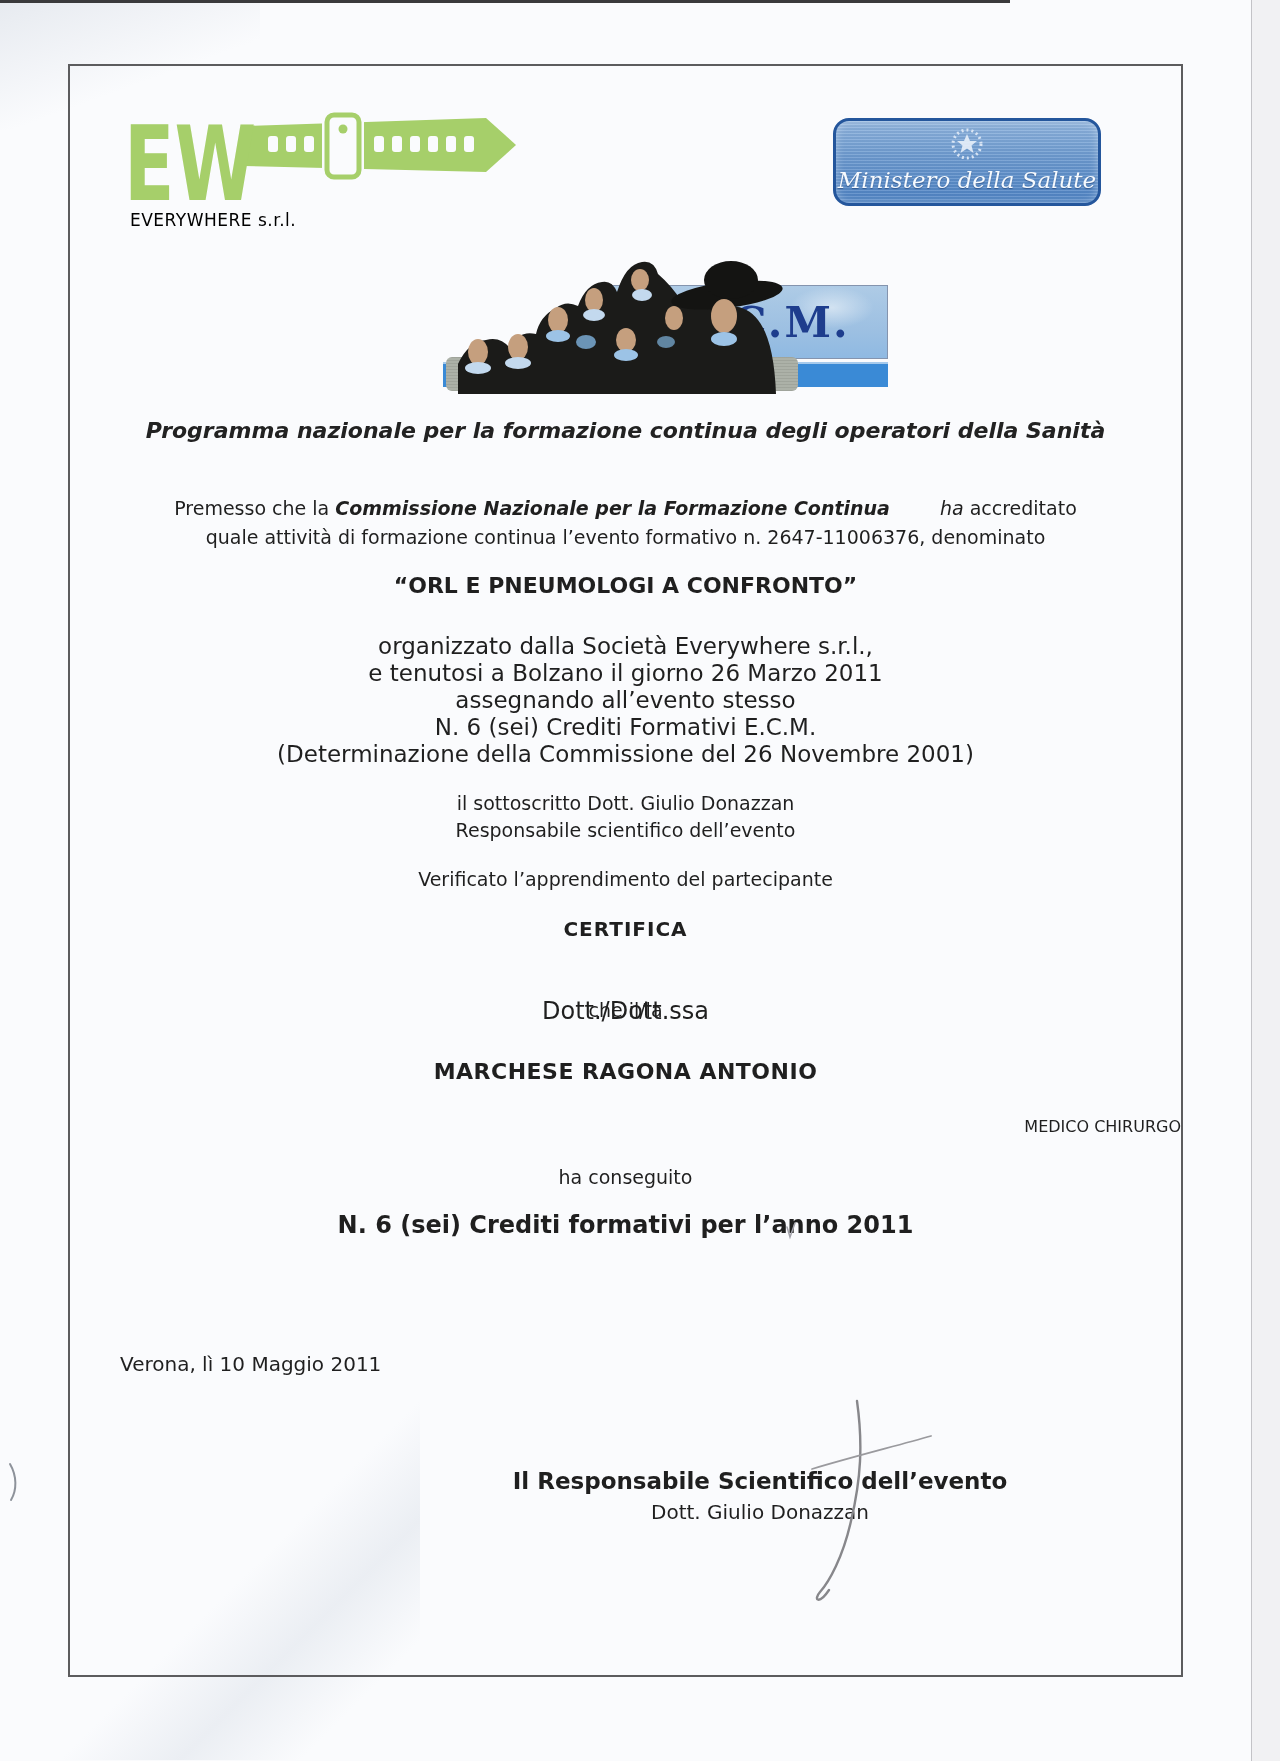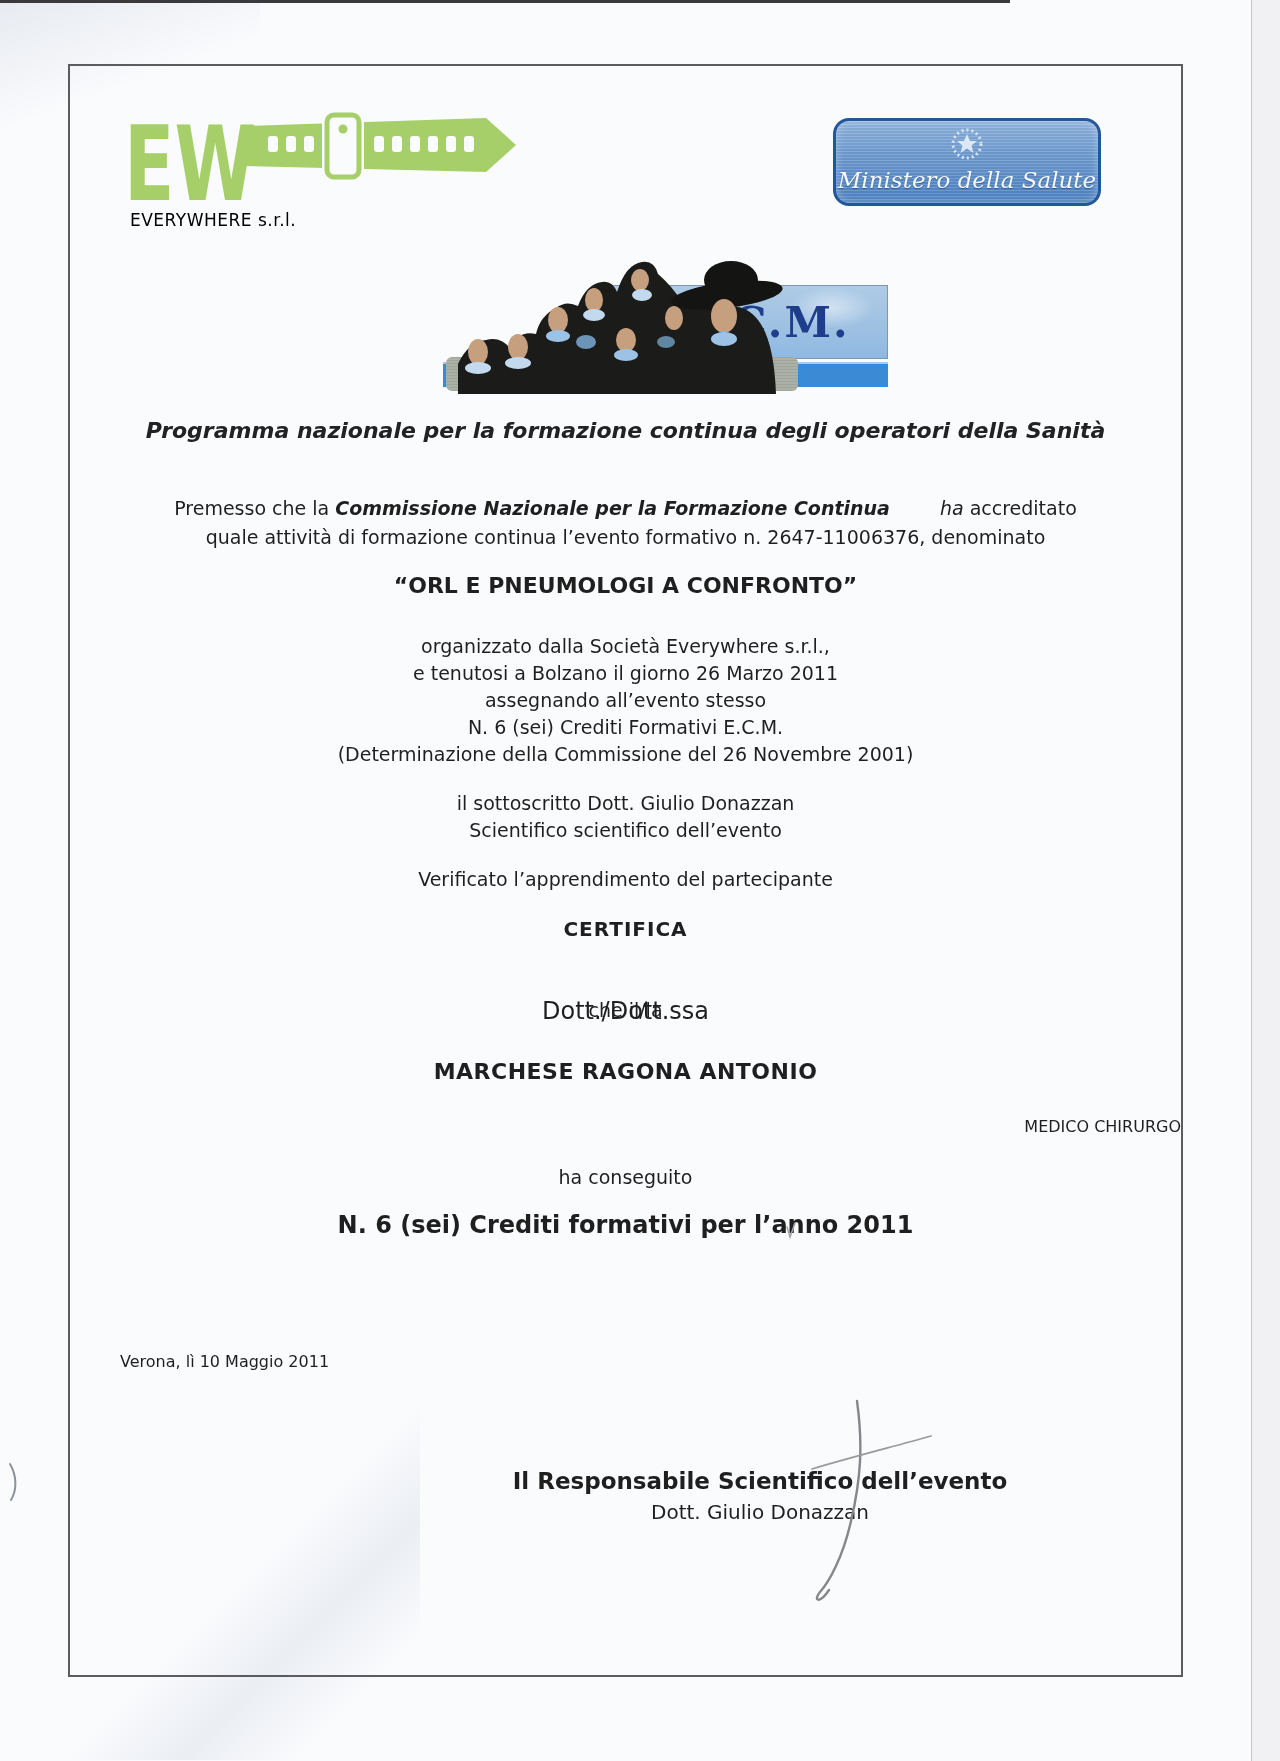--- a/index.html
+++ b/index.html
@@ -60,31 +60,31 @@
     box-shadow:inset 0 2px 0 rgba(255,255,255,0.55); }
   .ecm-strip-gray { position:absolute; left:8px; top:111px; width:352px; height:34px; background:#a8ada3; border-radius:6px; z-index:2;
     background-image:repeating-linear-gradient(0deg, rgba(0,0,0,0.05) 0 1px, rgba(255,255,255,0.05) 1px 3px); }
   .ecm-painting { position:absolute; left:2px; top:0; z-index:3; }
 
   
   .tx { position:absolute; left:70px; width:1111px; text-align:center; }
   .t-title    { top:418px; font-size:22px; font-weight:bold; font-style:italic; color:#222; }
   .t-premise  { top:494px; font-size:19px; line-height:29px; }
   .t-event    { top:573px; font-size:22px; font-weight:bold; }
-  .t-details  { top:633px; font-size:19px; line-height:27px; }
+  .t-details  { top:633px; font-size:23px; line-height:27px; }
   .t-subscriber { top:790px; font-size:19px; line-height:27px; }
   .t-verified { top:868px; font-size:19px; }
   .t-certifica { top:917px; font-size:20px; font-weight:bold; letter-spacing:1px; }
   .t-cheilla  { top:999px; font-size:19px; }
   .t-dott     { top:997px; font-size:24px;text-align:center; }
   .t-name     { top:1059px; font-size:22px; font-weight:bold; letter-spacing:0.5px; }
   .t-medico   { top:1117px; font-size:16px;text-align:right; }
   .t-conseguito { top:1166px; font-size:19px; }
   .t-credits  { top:1211px; font-size:24px; font-weight:bold; }
-  .t-place    { position:absolute; left:120px; top:1352px; font-size:16px; text-align:left; }
+  .t-place    { position:absolute; left:120px; top:1352px; font-size:20px; text-align:left; }
   .t-resp     { position:absolute; left:480px; top:1466px; width:560px; text-align:center; line-height:31px; }
   .t-resp .l1 { font-size:23px; font-weight:bold; }
   .t-resp .l2 { font-size:20px; }
   .bi { font-weight:bold; font-style:italic; }
   .it { font-style:italic;margin-left:44px; }
 
   .sig-overlay { position:absolute; left:0; top:0; z-index:5; pointer-events:none; }
 </style>
 </head>
 <body>
@@ -167,21 +167,21 @@
   <div class="tx t-details">
     <div>organizzato dalla Società Everywhere s.r.l.,</div>
     <div>e tenutosi a Bolzano il giorno 26 Marzo 2011</div>
     <div>assegnando all’evento stesso</div>
     <div>N. 6 (sei) Crediti Formativi E.C.M.</div>
     <div>(Determinazione della Commissione del 26 Novembre 2001)</div>
   </div>
 
   <div class="tx t-subscriber">
     <div>il sottoscritto Dott. Giulio Donazzan</div>
-    <div>Scientifico scientifico dell’evento</div>
+    <div>Responsabile scientifico dell’evento</div>
   </div>
 
   <div class="tx t-verified">Verificato l’apprendimento del partecipante</div>
   <div class="tx t-certifica">CERTIFICA</div>
   <div class="tx t-cheilla">che il/la</div>
   <div class="tx t-dott">Dott./Dott.ssa</div>
   <div class="tx t-name">MARCHESE RAGONA ANTONIO</div>
   <div class="tx t-medico">MEDICO CHIRURGO</div>
   <div class="tx t-conseguito">ha conseguito</div>
   <div class="tx t-credits">N. 6 (sei) Crediti formativi per l’anno 2011</div>

